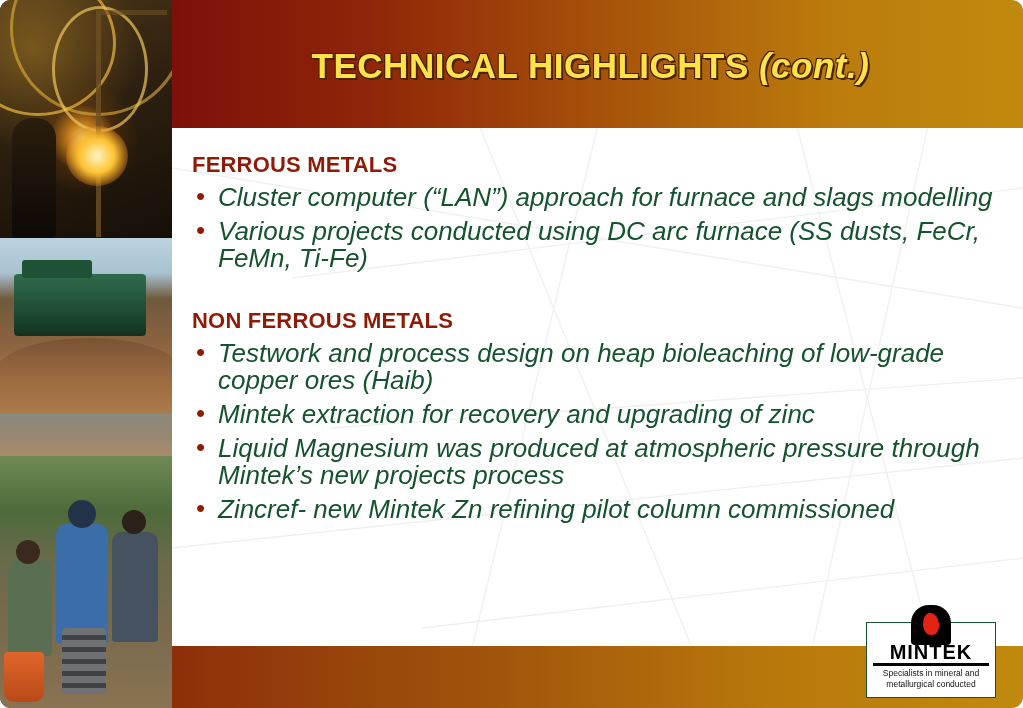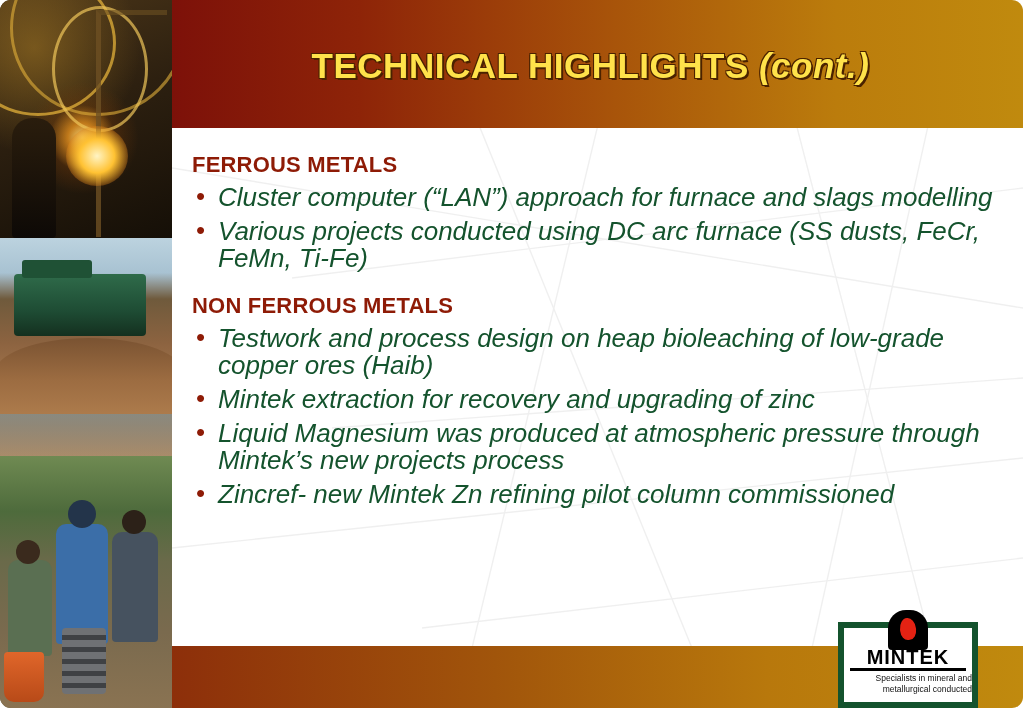--- a/index.html
+++ b/index.html
@@ -186,21 +186,21 @@
     right: 16px;
   }
   .section-head {
     font-size: 22px;
     font-weight: bold;
     color: #8e1b06;
     margin: 0 0 6px 0;
     letter-spacing: 0.2px;
   }
   .section-head.second {
-    margin-top: 21px;
+    margin-top: 36px;
   }
   .bullet-row {
     display: flex;
     align-items: flex-start;
     margin: 0 0 7px 0;
   }
   .bullet-dot {
     color: #8e1b06;
     font-size: 26px;
     line-height: 24px;
@@ -222,25 +222,25 @@
     position: absolute;
     left: 172px; top: 646px;
     width: 851px;
     height: 62px;
     background: linear-gradient(90deg, #8d2f0a 0%, #a1550b 38%, #b8780c 70%, #c08a0e 100%);
   }
 
   
   .logo {
     position: absolute;
-    left: 838px; top: 622px;
+    left: 866px; top: 622px;
     width: 128px;
     height: 74px;
     background: #ffffff;
-    border: 6px solid #14532d;
+    border: 1px solid #14532d;
   }
   .logo-flame-box {
     position: absolute;
     left: 44px; top: -18px;
     width: 40px; height: 40px;
     background: #000000;
     border-radius: 18px 18px 4px 4px;
   }
   .logo-flame {
     position: absolute;
@@ -261,21 +261,21 @@
   }
   .logo-bar {
     position: absolute;
     left: 6px; right: 6px; top: 40px;
     height: 3px;
     background: #000000;
   }
   .logo-tag {
     position: absolute;
     left: 0; right: 0; top: 45px;
-    text-align: right;
+    text-align: center;
     font-size: 8.5px;
     line-height: 11px;
     color: #111111;
   }
 </style>
 </head>
 <body>
 
 <div id="slide">
 

